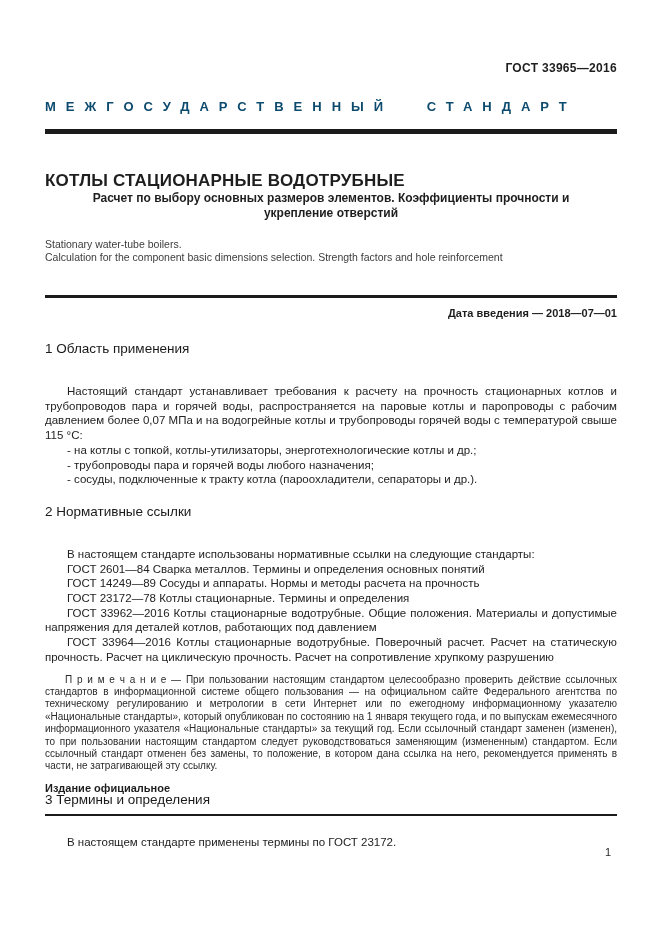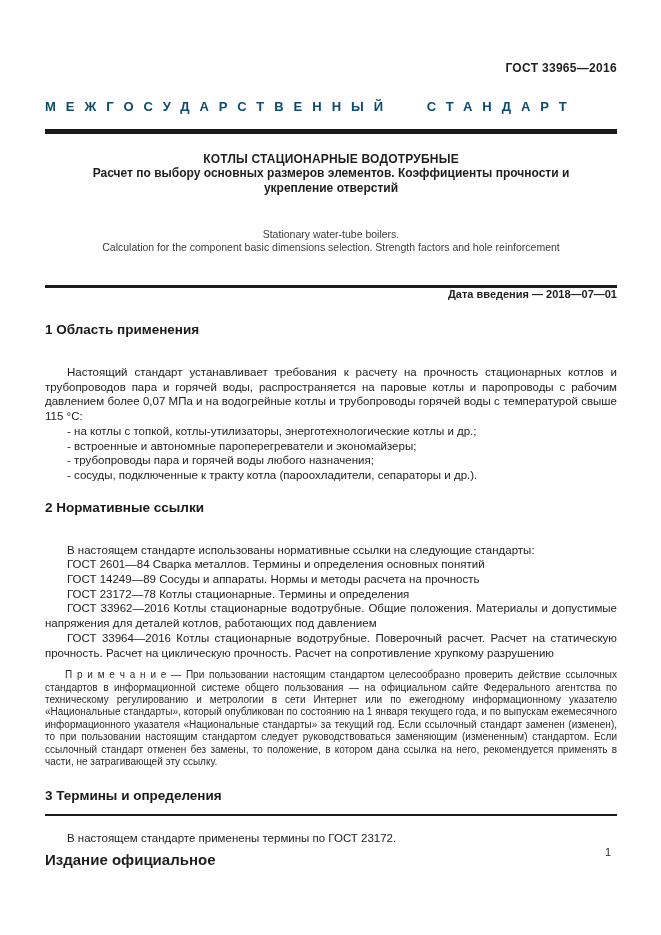--- a/index.html
+++ b/index.html
@@ -27,55 +27,54 @@
     font-size: 13px;
     letter-spacing: 10px;
     word-spacing: 20px;
     white-space: nowrap;
     color: #0c4a6e;
   }
   .rule-thick { margin-top: 15px; height: 5px; background: #1b1b1b; }
   .rule-medium { margin-top: 31px; height: 3px; background: #1b1b1b; }
 
   .doc-title {
-    margin-top: 18px;
-    text-align: center;
+    margin-top: 37px;
     font-weight: bold;
-    font-size: 12px;
+    font-size: 17px;
     letter-spacing: 0.2px;
   }
   .doc-subtitle {
     margin-top: 0;
     text-align: center;
     font-weight: bold;
     font-size: 12px;
     line-height: 15px;
     max-width: 545px;
     margin-left: auto;
     margin-right: auto;
   }
   .doc-subtitle-en {
-    margin-top: 32px;
-    text-align: center;
+    margin-top: 17px;
     font-size: 10.5px;
     line-height: 13px;
     color: #3c3c3c;
   }
 
   .date-line {
+    margin-top: 9px;
     text-align: right;
     font-weight: bold;
     font-size: 11px;
   }
 
   .section-heading {
     margin: 0;
     margin-top: 22px;
     font-size: 13.5px;
-    font-weight: bold;
+    font-weight: normal;
     color: #1a1a1a;
   }
   .section-heading.s2 { margin-top: 17px; }
   .section-heading.s3 { margin-top: 19px; }
 
   p.body {
     margin: 0;
     font-size: 11.5px;
     line-height: 14.7px;
     text-align: justify;
@@ -98,23 +97,23 @@
     position: absolute;
     left: 45px;
     right: 44px;
     top: 814px;
     height: 2px;
     background: #1b1b1b;
   }
   .edition-label {
     position: absolute;
     left: 45px;
-    top: 851px;
+    top: 782px;
     font-weight: bold;
-    font-size: 15px;
+    font-size: 11px;
   }
   .page-number {
     position: absolute;
     right: 50px;
     top: 846px;
     font-size: 11px;
     color: #2a2a2a;
   }
 </style>
 </head>
@@ -138,21 +137,20 @@
       <div>Calculation for the component basic dimensions selection. Strength factors and hole reinforcement</div>
     </div>
 
     <div class="rule-medium"></div>
 
     <div class="date-line">Дата введения — 2018—07—01</div>
 
     <h2 class="section-heading">1 Область применения</h2>
     <p class="body first">Настоящий стандарт устанавливает требования к расчету на прочность стационарных котлов и трубопроводов пара и горячей воды, распространяется на паровые котлы и паропроводы с рабочим давлением более 0,07 МПа и на водогрейные котлы и трубопроводы горячей воды с температурой свыше 115 °С:</p>
     <p class="body">- на котлы с топкой, котлы-утилизаторы, энерготехнологические котлы и др.;</p>
-    <p class="body">- встроенные и автономные пароперегреватели и экономайзеры;</p>
     <p class="body">- трубопроводы пара и горячей воды любого назначения;</p>
     <p class="body">- сосуды, подключенные к тракту котла (пароохладители, сепараторы и др.).</p>
 
     <h2 class="section-heading s2">2 Нормативные ссылки</h2>
     <p class="body first">В настоящем стандарте использованы нормативные ссылки на следующие стандарты:</p>
     <p class="body">ГОСТ 2601—84 Сварка металлов. Термины и определения основных понятий</p>
     <p class="body">ГОСТ 14249—89 Сосуды и аппараты. Нормы и методы расчета на прочность</p>
     <p class="body">ГОСТ 23172—78 Котлы стационарные. Термины и определения</p>
     <p class="body">ГОСТ 33962—2016 Котлы стационарные водотрубные. Общие положения. Материалы и допустимые напряжения для деталей котлов, работающих под давлением</p>
     <p class="body">ГОСТ 33964—2016 Котлы стационарные водотрубные. Поверочный расчет. Расчет на статическую прочность. Расчет на циклическую прочность. Расчет на сопротивление хрупкому разрушению</p>

